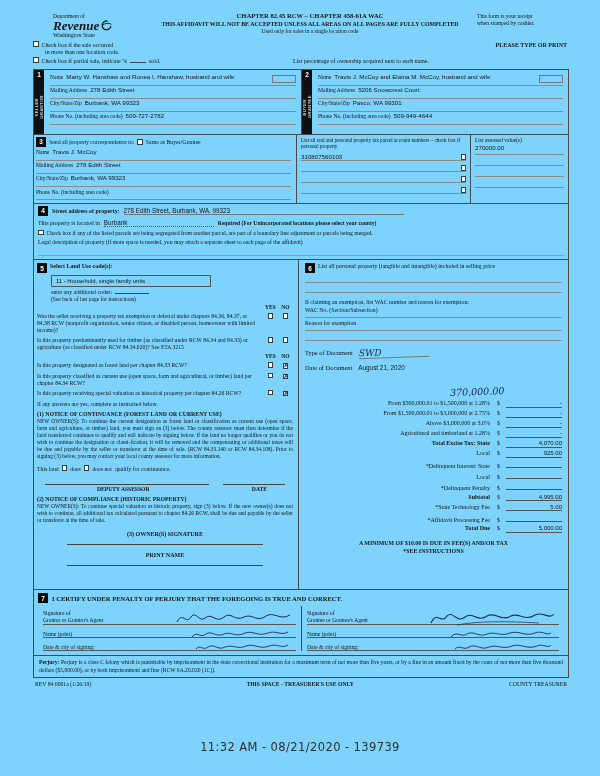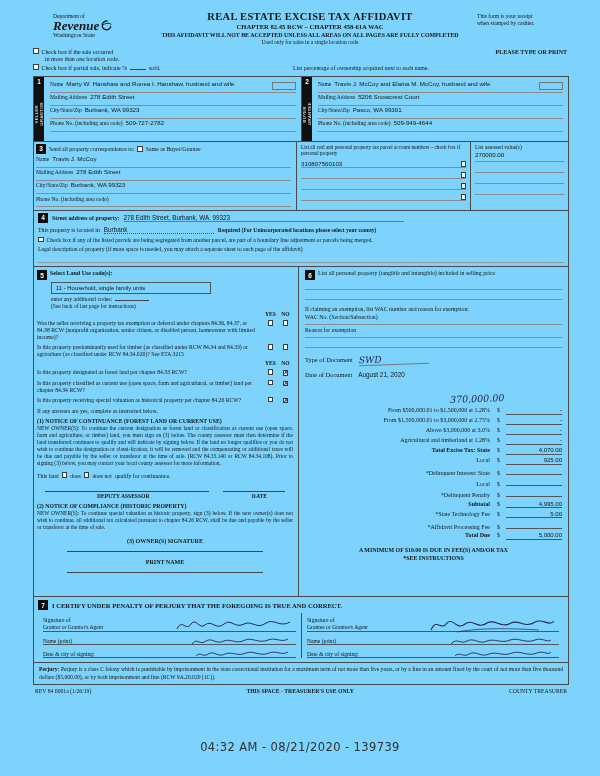--- a/index.html
+++ b/index.html
@@ -140,21 +140,20 @@
       <div class="lg2">
         <span>Revenue</span>
         <svg width="11" height="11" viewBox="0 0 20 20">
               <path d="M12 2 A8 8 0 1 0 18 11" fill="none" stroke="#111" stroke-width="2.2"></path>
               <path d="M2 10 Q11 3 19 8" fill="none" stroke="#111" stroke-width="1.6"></path>
             </svg>
       </div>
       <div class="lg3">Washington State</div>
     </div>
     <div class="hdr-c">
-      <div class="title">REAL ESTATE EXCISE TAX AFFIDAVIT</div>
       <div class="chapter">CHAPTER 82.45 RCW – CHAPTER 458-61A WAC</div>
       <div class="warn">THIS AFFIDAVIT WILL NOT BE ACCEPTED UNLESS ALL AREAS ON ALL PAGES ARE FULLY COMPLETED</div>
       <div class="single">Used only for sales in a single location code</div>
     </div>
     <div class="hdr-r">
       <div>This form is your receipt</div>
       <div>when stamped by cashier.</div>
     </div>
   </div>
 
@@ -557,14 +556,14 @@
     </div>
   </div>
 
   <div class="foot">
     <span>REV 84 0001a (1/26/19)</span>
     <span class="b">THIS SPACE - TREASURER'S USE ONLY</span>
     <span>COUNTY TREASURER</span>
   </div>
  </div>
 
- <div class="stamp">04:32 AM - 08/21/2020 - 139739</div>
+ <div class="stamp">11:32 AM - 08/21/2020 - 139739</div>
 </div>
 
 </body></html>

